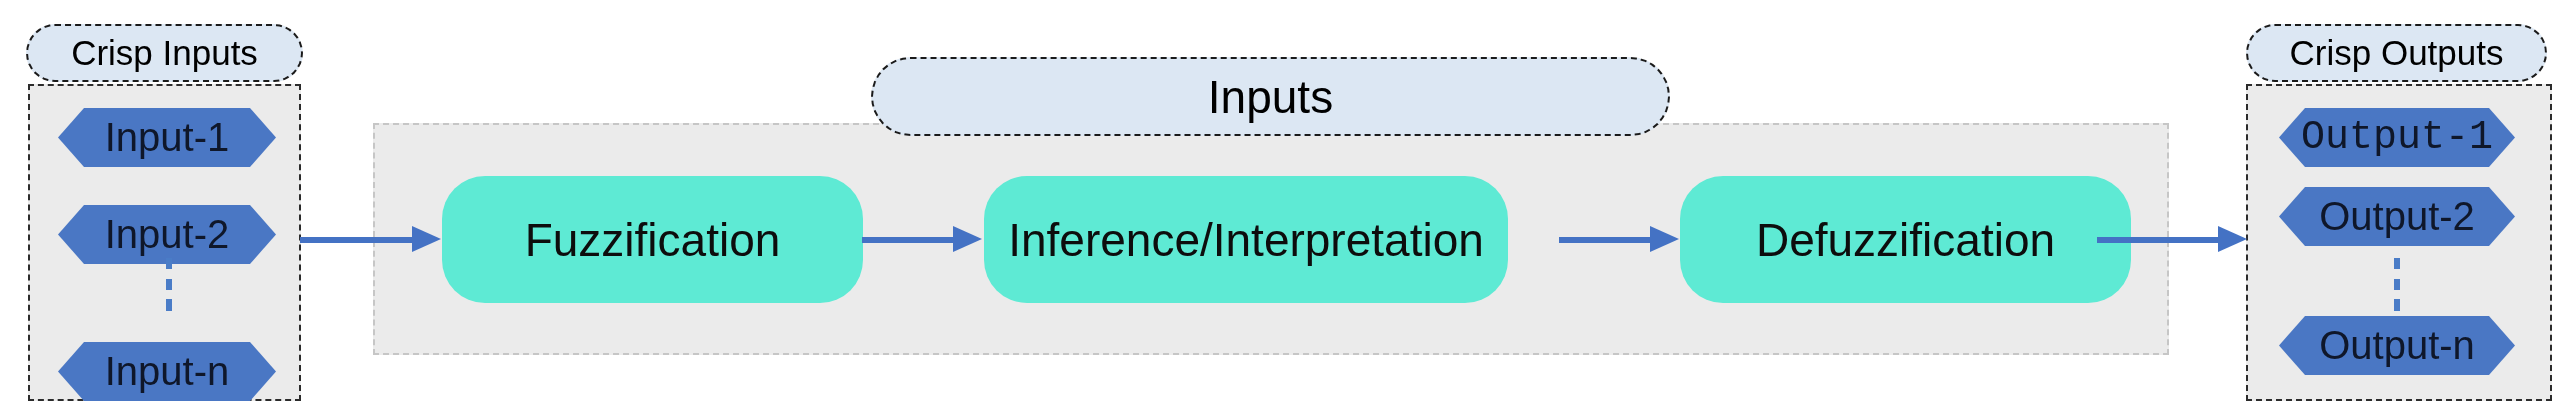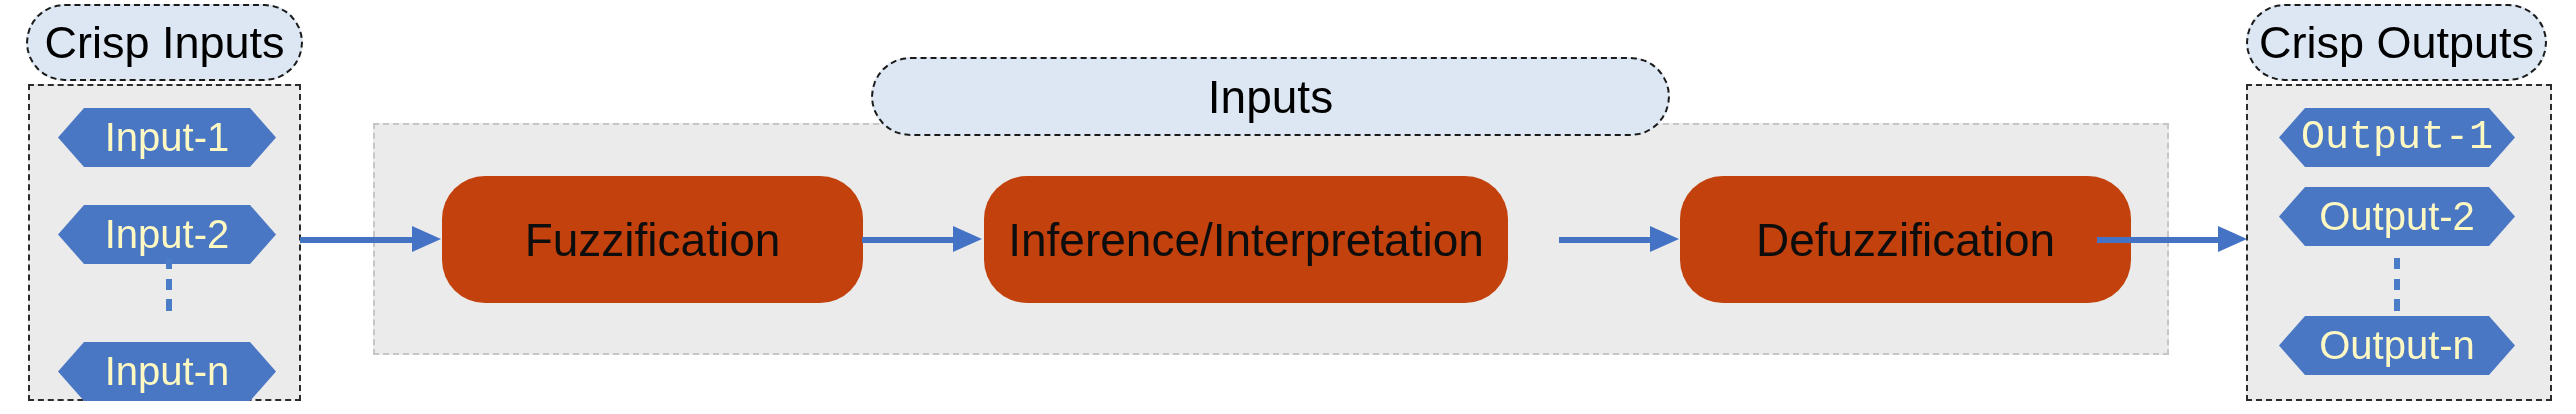--- a/index.html
+++ b/index.html
@@ -21,50 +21,50 @@
   
   .io-panel{
     position:absolute;top:84px;width:273px;height:317px;
     background:#ebebeb;border:2.6px dashed #2b2b2b;
   }
   .io-panel.left{left:28px;}
   .io-panel.right{left:2246px;width:306px;}
 
   
   .capsule{
-    position:absolute;top:4px;height:77px;
+    position:absolute;top:24px;height:58px;
     background:#dce7f3;border:2.6px dashed #1a1a1a;border-radius:41px;
     display:flex;align-items:center;justify-content:center;
-    font-size:45px;color:#000;z-index:5;
+    font-size:35px;color:#000;z-index:5;
   }
   .capsule.inputs{left:26px;width:277px;}
   .capsule.outputs{left:2246px;width:301px;}
   .capsule.fuzzy{left:871px;top:57px;width:799px;height:79px;font-size:46px;z-index:4;}
 
   
   .hex{
     position:absolute;height:59px;
-    background:#4a77c4;color:#fef9c3;
+    background:#4a77c4;color:#0f172a;
     clip-path:polygon(26px 0, calc(100% - 26px) 0, 100% 50%, calc(100% - 26px) 100%, 26px 100%, 0 50%);
     display:flex;align-items:center;justify-content:center;
     font-size:40px;z-index:3;
   }
   .hex.in{left:58px;width:218px;}
   .hex.out{left:2279px;width:236px;}
 
   
   .vdots{
     position:absolute;width:6px;height:55px;z-index:3;
     background:repeating-linear-gradient(to bottom,#4a7cc7 0px,#4a7cc7 11.2px,transparent 11.2px,transparent 20.7px);
   }
 
   
   .process-box{
     position:absolute;top:176px;height:127px;
-    background:#c2410c;border-radius:43px;
+    background:#5eead4;border-radius:43px;
     display:flex;align-items:center;justify-content:center;
     font-size:46px;color:#0d0d0d;z-index:3;
   }
 
   
   .arrow{position:absolute;height:0;z-index:6;}
   .arrow .shaft{
     position:absolute;left:0;right:26px;top:-2.6px;height:5.2px;background:#4472c4;
   }
   .arrow .head{

